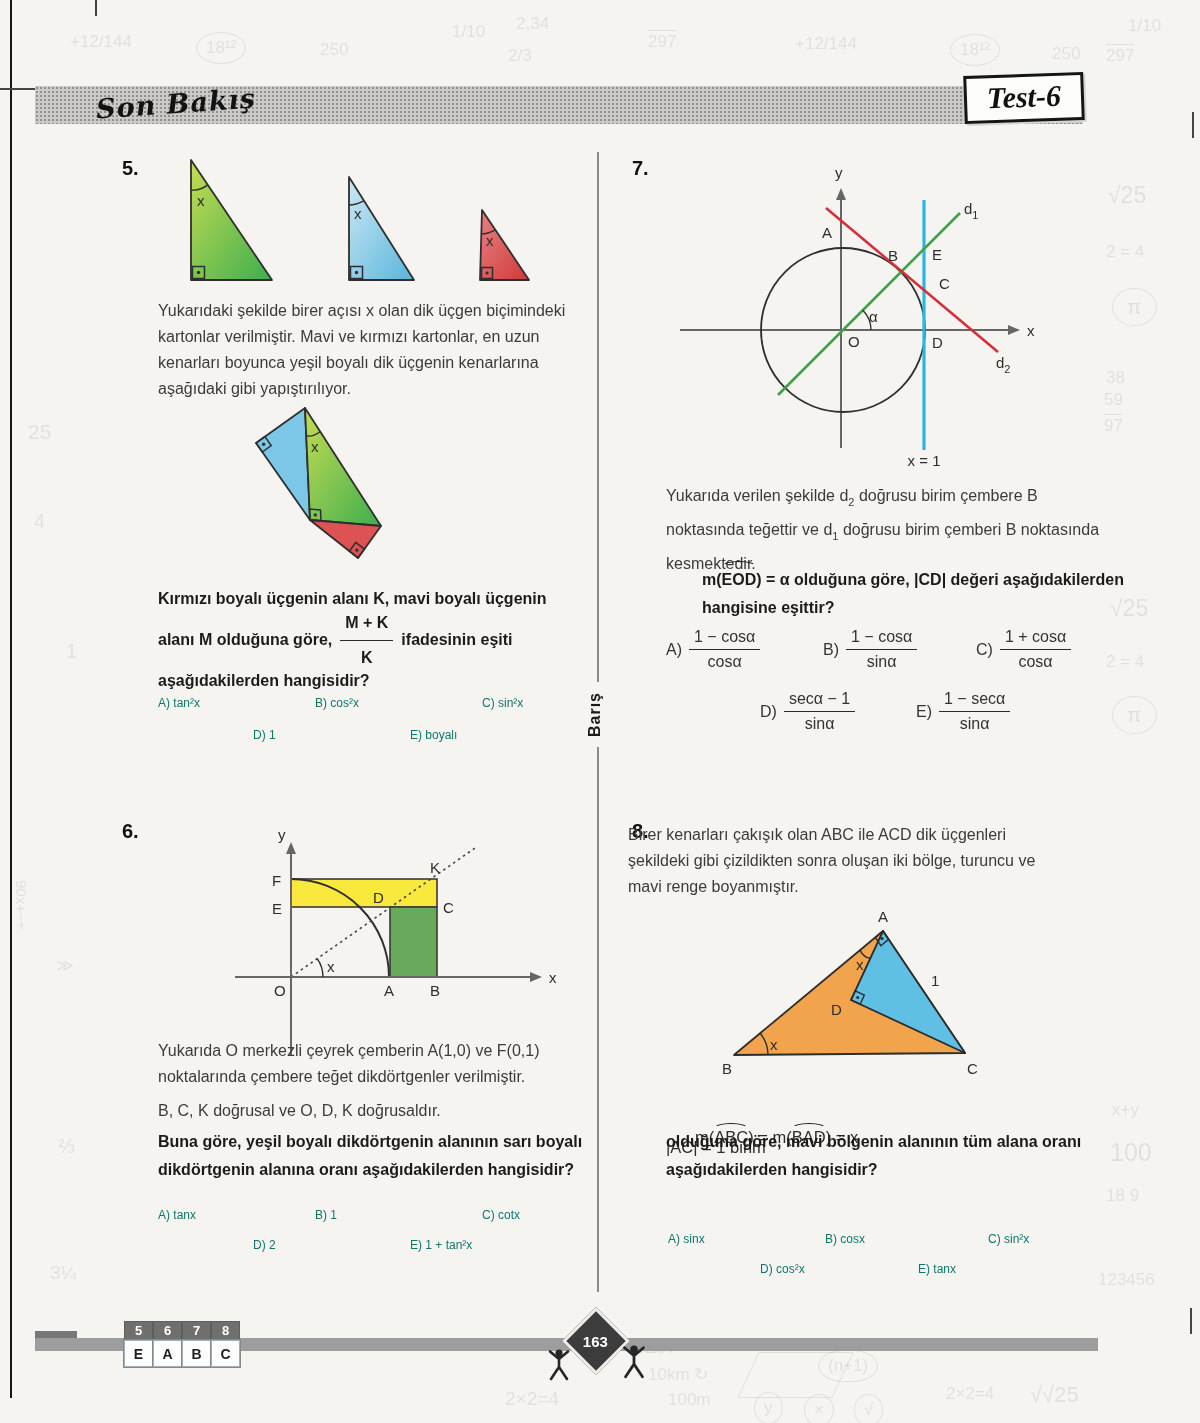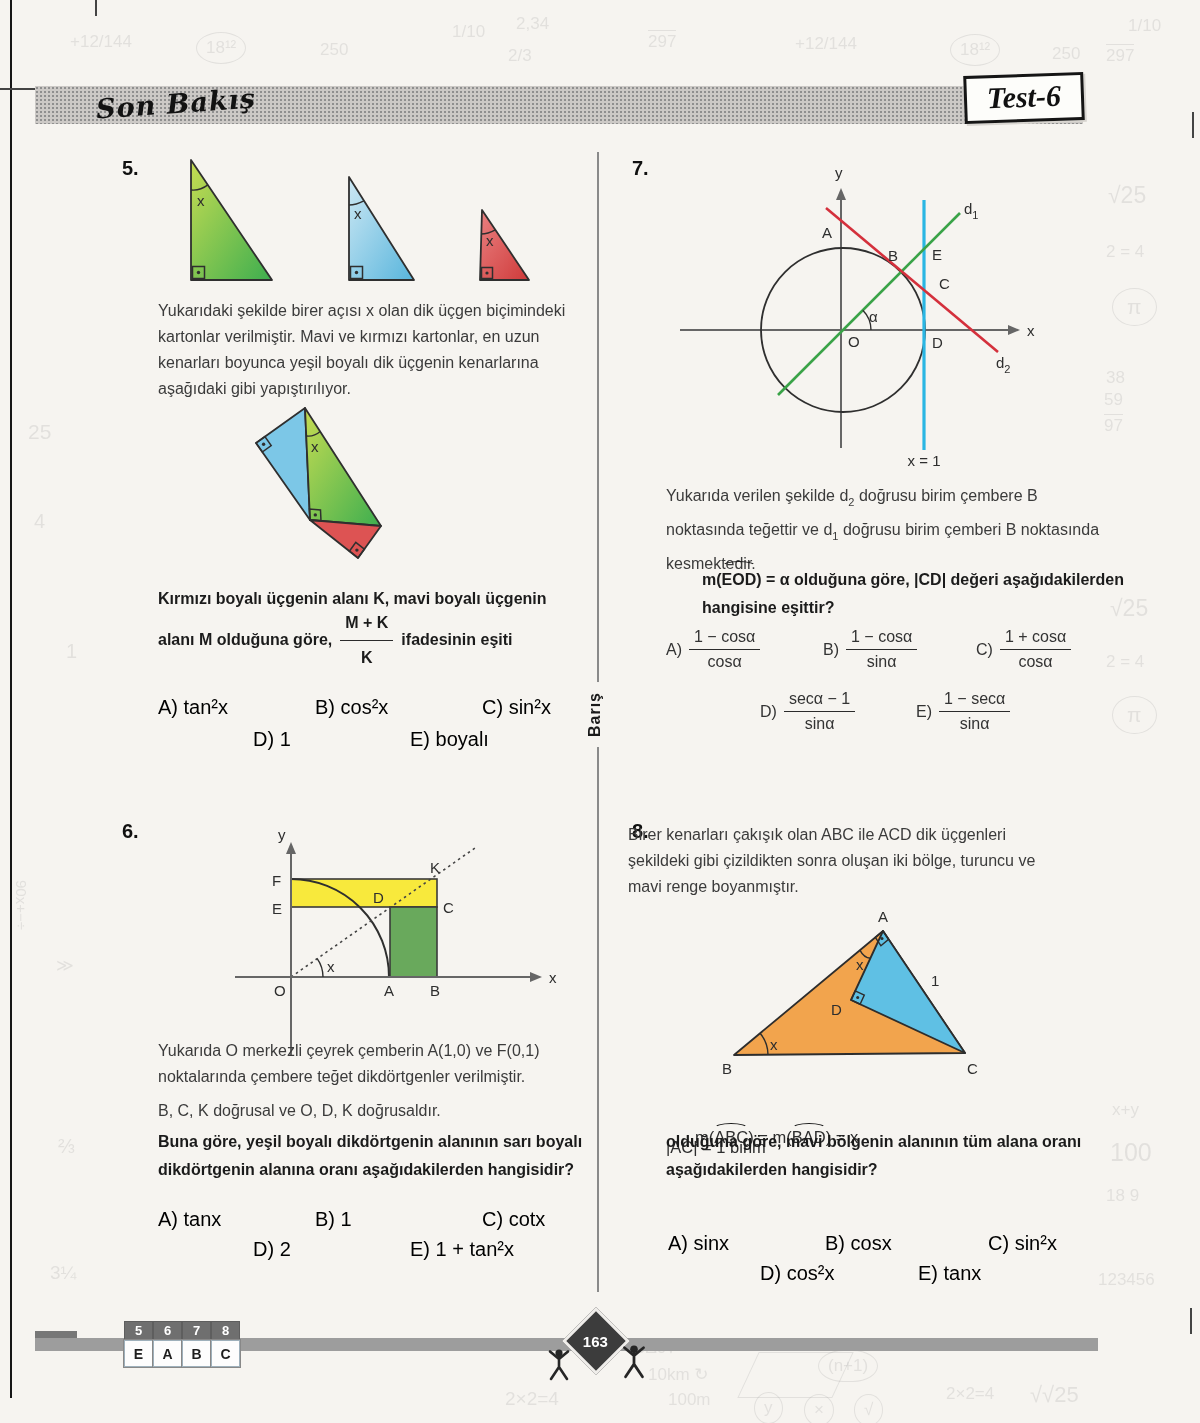--- a/index.html
+++ b/index.html
@@ -25,21 +25,21 @@
   .tick { background:#444; }
   .divider { left:597px; top:152px; width:2px; height:1140px; background:#8a8a8a; }
   .watermark { left:586px; top:682px; writing-mode:vertical-rl; transform:rotate(180deg);
     background:#f6f4f0; padding:10px 0; font-weight:700; font-size:16px; color:#1a1a1a;
     letter-spacing:1px; z-index:2; }
 
   .q-num { font-weight:700; font-size:20px; color:#101010; }
   .para { font-size:16px; line-height:26px; color:#3b3b3b; }
   .stem { font-weight:700; font-size:16px; line-height:28px; color:#1b1b1b; }
   .given { font-size:16.5px; color:#2d2d2d; }
-  .opt { position:absolute; font-size:20px; color:#000000; white-space:nowrap; }
+  .opt { position:absolute; font-size:12px; color:#0f766e; white-space:nowrap; }
   .optrow { position:absolute; height:26px; width:470px; }
 
   .frac { display:inline-block; text-align:center; vertical-align:middle; }
   .frac .fnum { display:block; padding:0 5px 3px; }
   .frac .fden { display:block; border-top:1.7px solid #2b2b2b; padding:3px 5px 0; }
   .fopt { position:absolute; display:flex; align-items:center; gap:7px; font-size:16px; color:#333; }
 
   .overarc { position:relative; display:inline-block; }
   .overarc::before { content:""; position:absolute; left:0; right:0; top:-5px; height:9px;
     border:1.7px solid transparent; border-top-color:#1b1b1b; border-radius:50%; }
@@ -188,20 +188,21 @@
 <div class="abs" style="left:158px;top:585px;width:452px;">
   <div class="stem">Kırmızı boyalı üçgenin alanı K, mavi boyalı üçgenin</div>
   <div class="stem" style="display:flex;align-items:center;gap:8px;height:54px;">
     <span>alanı M olduğuna göre,</span>
     <span class="frac">
       <span class="fnum">M + K</span>
       <span class="fden">K</span>
     </span>
     <span>ifadesinin eşiti</span>
   </div>
+  <div class="stem">aşağıdakilerden hangisidir?</div>
 </div>
 
 <div class="optrow" style="left:120px;top:696px;">
   <span class="opt" style="left:38px;">A)  tan²x</span>
   <span class="opt" style="left:195px;text-align:center;">B) cos²x</span>
   <span class="opt" style="left:362px;">C) sin²x</span>
 </div>
 <div class="optrow" style="left:120px;top:728px;">
   <span class="opt" style="left:133px;">D) 1</span>
   <span class="opt" style="left:290px;">E) boyalı</span>

